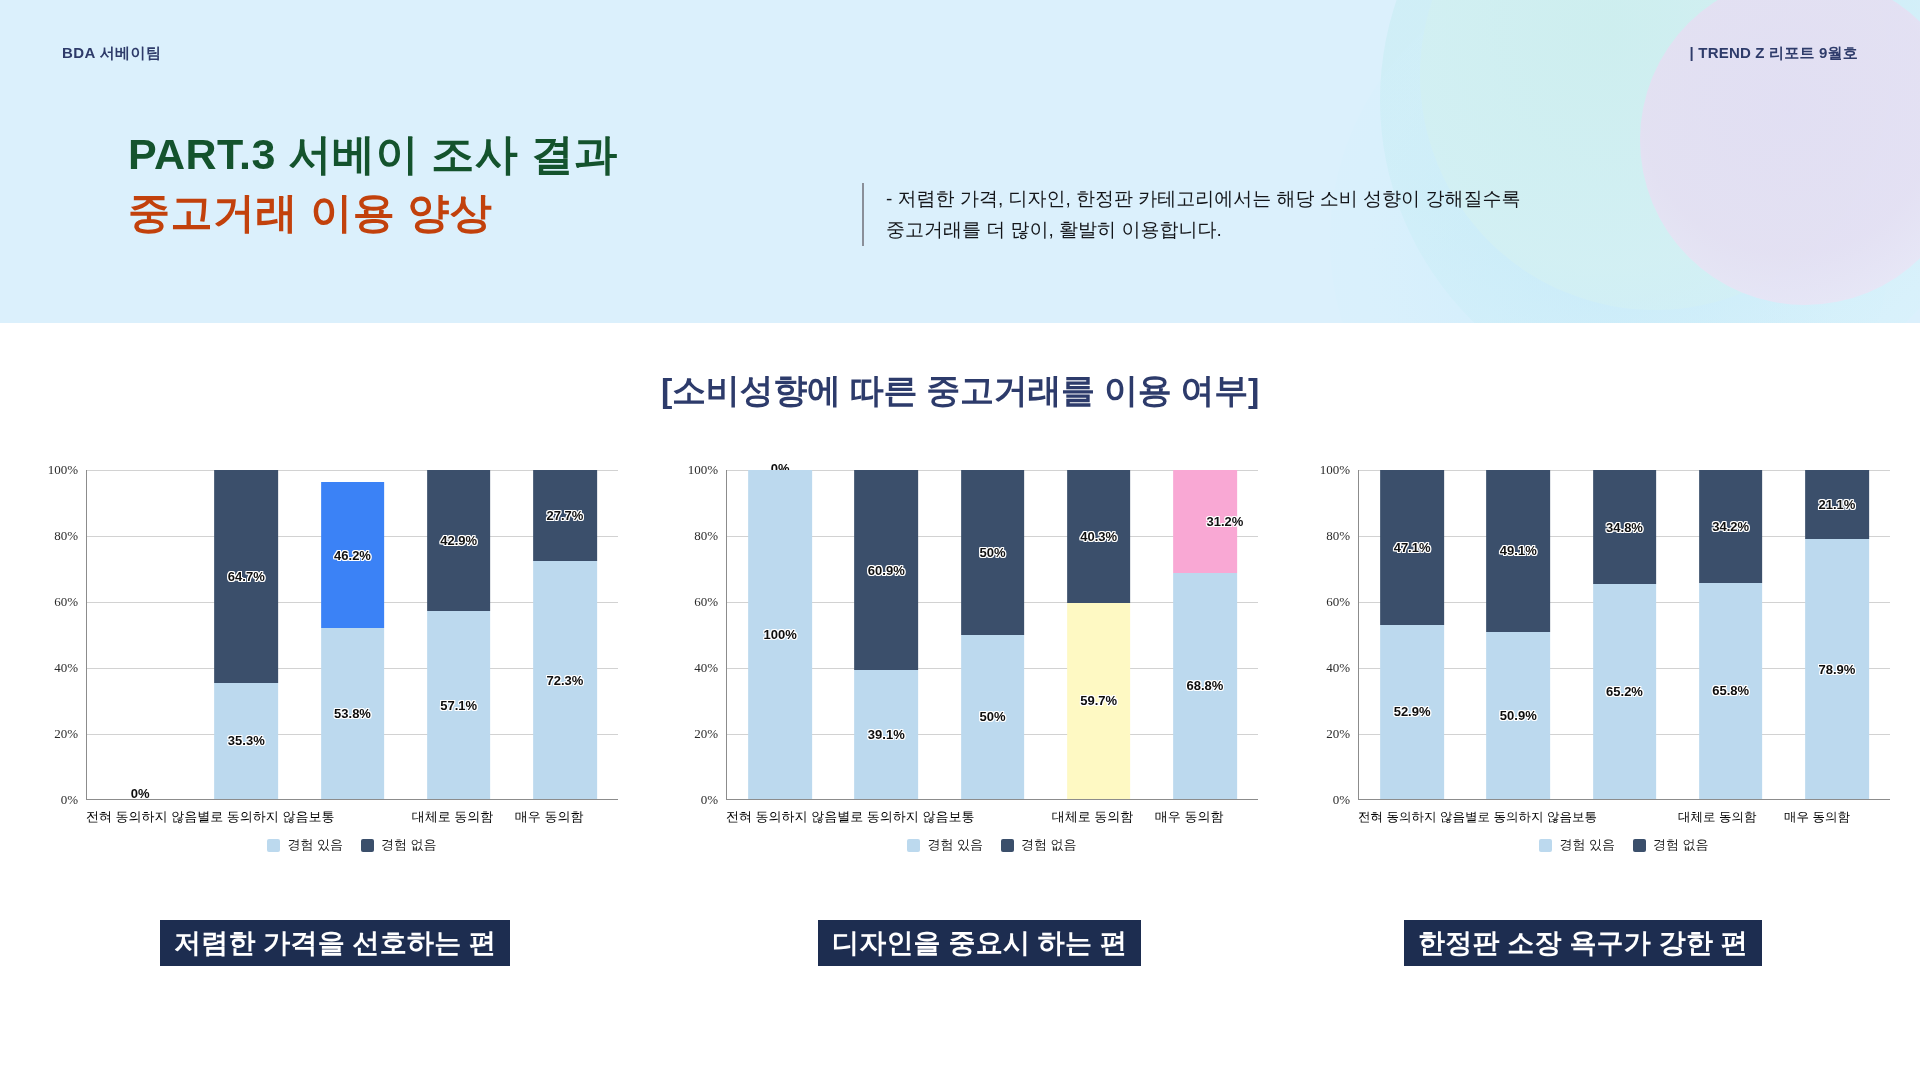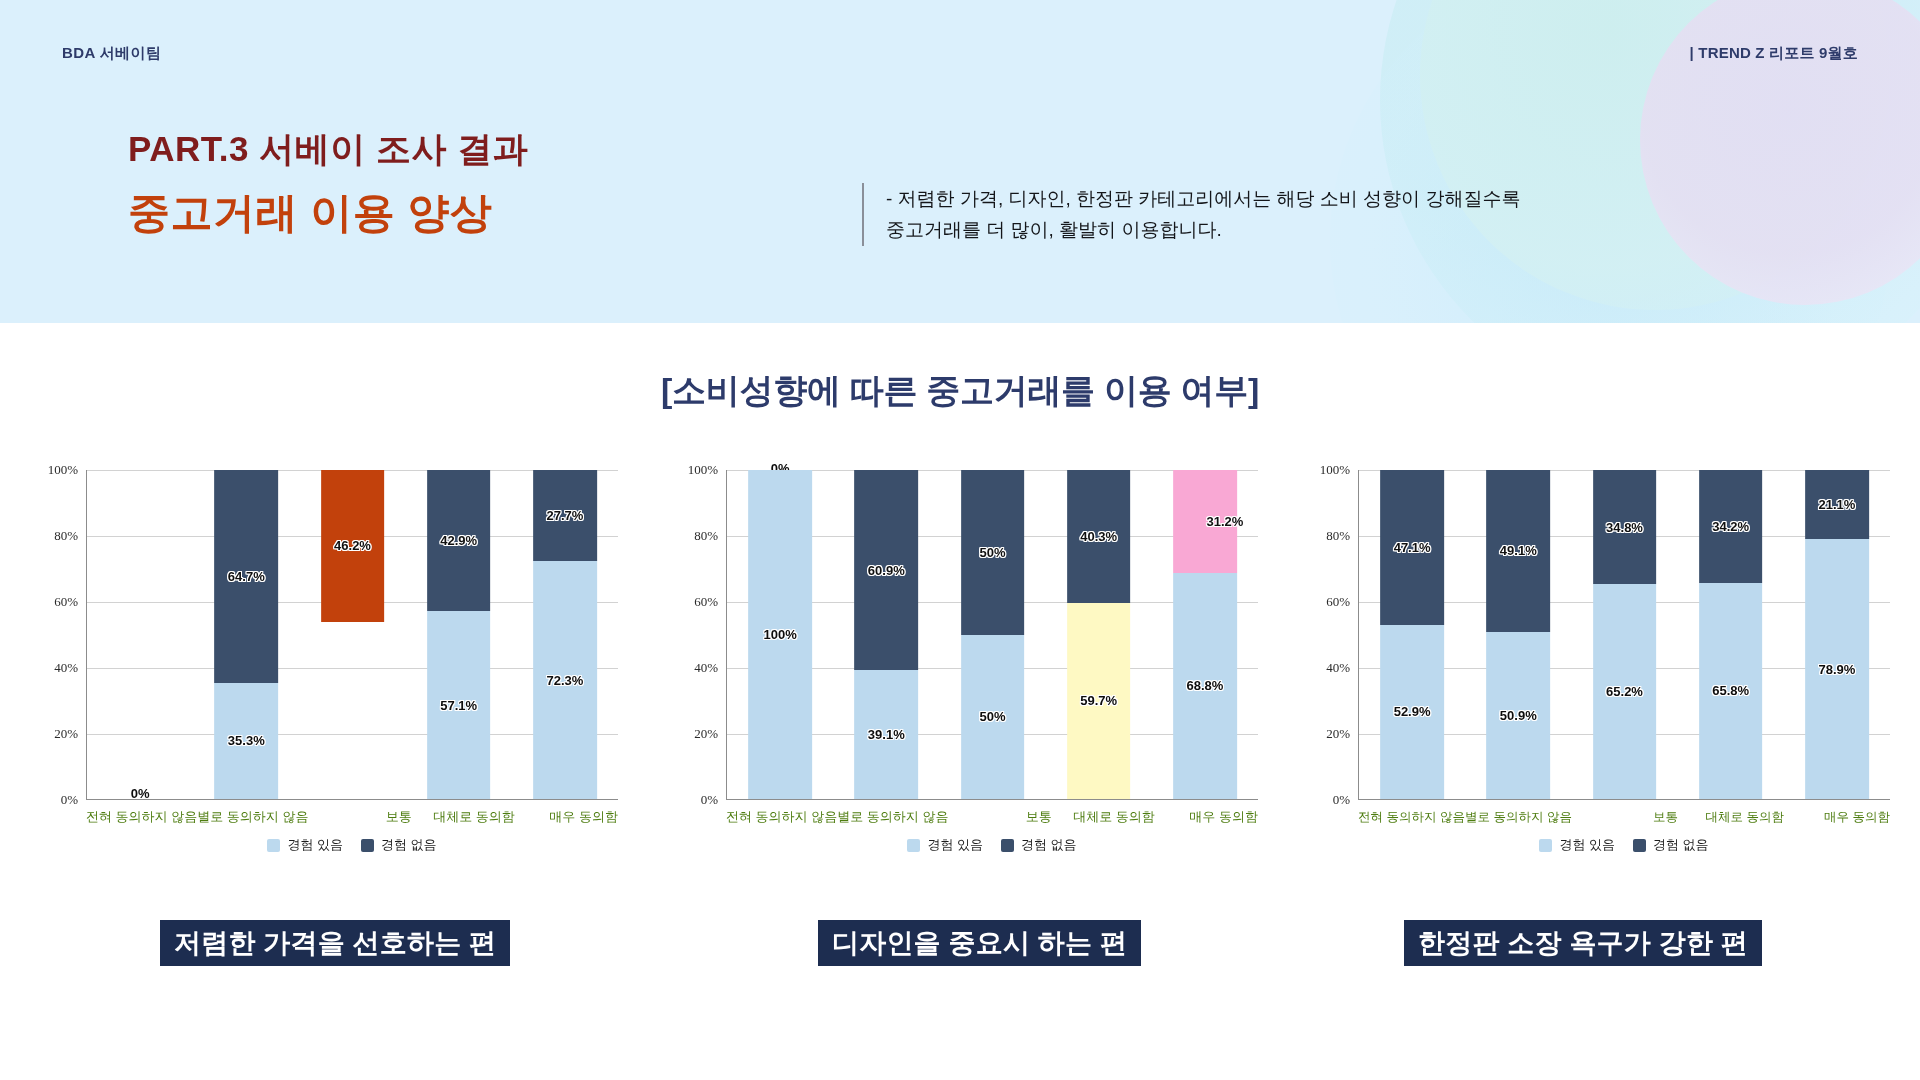--- a/index.html
+++ b/index.html
@@ -42,21 +42,21 @@
     font-size:15px; font-weight:700; letter-spacing:.4px; color:#2e3b6a;
   }
   .issue {
     position:absolute; right:62px; top:44px;
     font-size:15px; font-weight:700; letter-spacing:.2px; color:#2e3b6a;
     white-space:nowrap;
   }
 
   .part-label {
     position:absolute; left:128px; top:126px;
-    font-size:35px; font-weight:700; letter-spacing:.5px; color:#7f1d1d;
+    font-size:43px; font-weight:700; letter-spacing:.5px; color:#14532d;
     white-space:nowrap;
   }
   .slide-title {
     position:absolute; left:128px; top:185px;
     font-size:42px; font-weight:700; letter-spacing:.5px; color:#c2410c;
     white-space:nowrap;
   }
 
   .note {
     position:absolute; left:862px; top:183px;
@@ -110,21 +110,21 @@
     position:absolute; bottom:-2px; left:50%; transform:translateX(-50%);
     font-size:13px; font-weight:700; color:#0d0d0d;
     text-shadow: -1px -1px 0 #fff, 1px -1px 0 #fff, -1px 1px 0 #fff, 1px 1px 0 #fff;
   }
   .zero-label.top { bottom:auto; top:-9px; }
 
   .x-axis {
     position:absolute; left:58px; right:10px; top:334px; height:26px; display:flex;
   }
   .x-tick {
-    flex:1 1 0; text-align:right; font-size:13px; color:#4d7c0f;
+    flex:1 1 0; text-align:left; font-size:13px; color:#000000;
     white-space:nowrap; line-height:26px;
   }
   .x-axis.tight .x-tick { font-size:12.5px; }
 
   .legend {
     position:absolute; left:58px; right:10px; top:364px; height:22px;
     display:flex; align-items:center; justify-content:center; gap:18px;
   }
   .legend-item { display:flex; align-items:center; gap:7px; }
   .swatch { width:13px; height:13px; border-radius:2px; display:inline-block; }
@@ -192,22 +192,25 @@
                   <div class="seg seg-top" style="height: 64.7%; background: rgb(59, 79, 107);">
                     <span class="seg-label on-dark">64.7%</span>
                   </div>
                   <div class="seg seg-bot" style="height: 35.3%; background: rgb(188, 217, 238);">
                     <span class="seg-label">35.3%</span>
                   </div>
                 </div>
               </div>
               <div class="bar-slot">
                 <div class="bar">
-                  <div class="seg seg-top" style="height: 46.2%; background: #c2410c;">
+                  <div class="seg seg-top" style="height: 46.2%; background: #3b82f6; margin-top: 12px;">
                     <span class="seg-label on-dark">46.2%</span>
+                  </div>
+                  <div class="seg seg-bot" style="height: 53.8%; background: rgb(188, 217, 238);">
+                    <span class="seg-label">53.8%</span>
                   </div>
                 </div>
               </div>
               <div class="bar-slot">
                 <div class="bar">
                   <div class="seg seg-top" style="height: 42.9%; background: rgb(59, 79, 107); align-items: center;">
                     <span class="seg-label on-dark">42.9%</span>
                   </div>
                   <div class="seg seg-bot" style="height: 57.1%; background: rgb(188, 217, 238);">
                     <span class="seg-label">57.1%</span>

